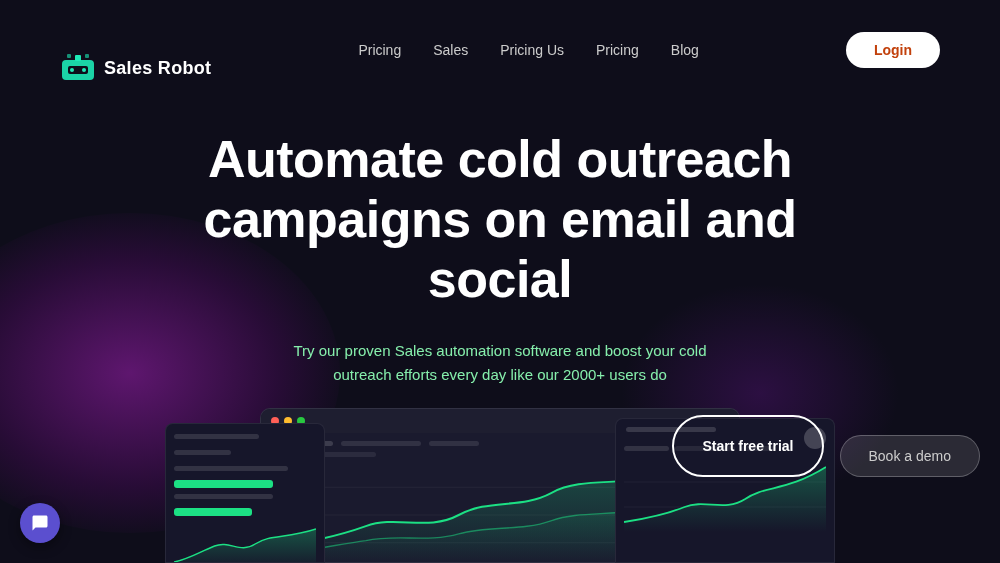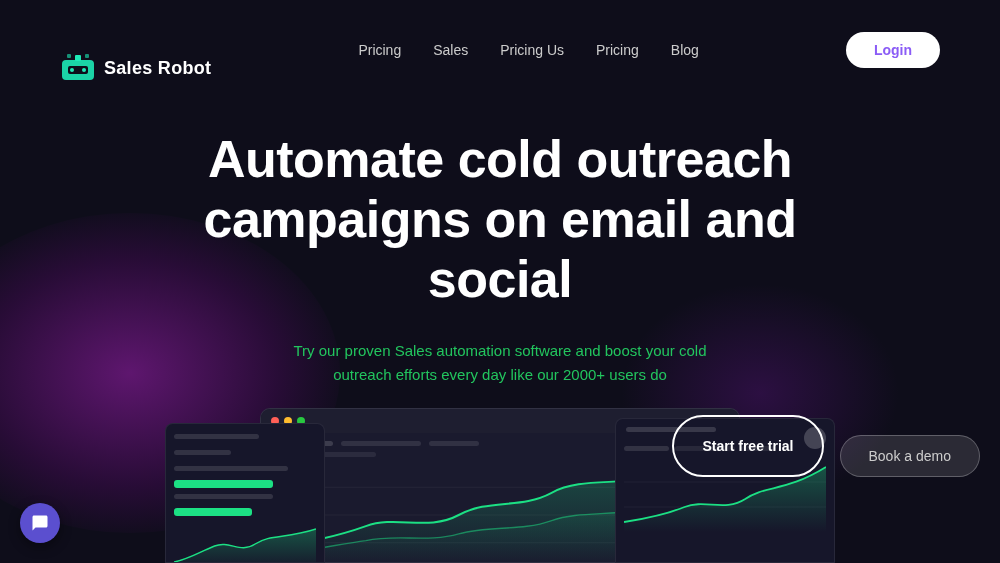--- a/index.html
+++ b/index.html
@@ -82,21 +82,21 @@
     .nav-links a {
       color: #ccc;
       text-decoration: none;
       font-size: 14px;
       font-weight: 400;
       transition: color 0.2s;
     }
 
     .login-btn {
       background: #fff;
-      color: #8b5cf6;
+      color: #c2410c;
       border: none;
       border-radius: 50px;
       padding: 10px 28px;
       font-size: 14px;
       font-weight: 600;
       cursor: pointer;
       transition: background 0.2s;
     }
 
     
@@ -112,21 +112,21 @@
       font-weight: 800;
       line-height: 1.15;
       color: #fff;
       letter-spacing: -0.5px;
       max-width: 700px;
       margin: 0 auto 30px;
     }
 
     .hero-subtitle {
       font-size: 15px;
-      color: #22c55e;
+      color: #86efac;
       line-height: 1.6;
       max-width: 440px;
       margin: 0 auto 28px;
     }
 
     .hero-buttons {
       display: flex;
       justify-content: flex-end;
       gap: 16px;
     }

